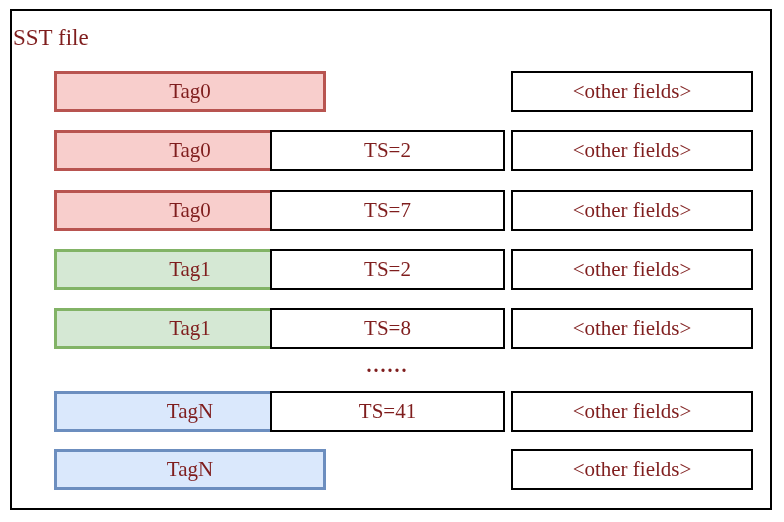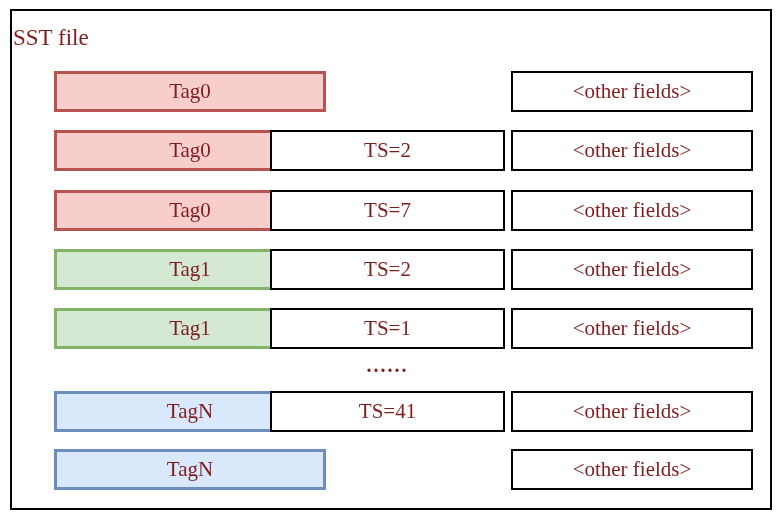--- a/index.html
+++ b/index.html
@@ -108,21 +108,21 @@
   </div>
 
   <div class="row" style="top:249px">
     <div class="cell tag" style="background-color: rgb(213, 232, 212); border-color: rgb(130, 179, 102);">Tag1</div>
     <div class="cell ts">TS=2</div>
     <div class="cell other">&lt;other fields&gt;</div>
   </div>
 
   <div class="row" style="top:308px">
     <div class="cell tag" style="background-color: rgb(213, 232, 212); border-color: rgb(130, 179, 102);">Tag1</div>
-    <div class="cell ts">TS=1</div>
+    <div class="cell ts">TS=8</div>
     <div class="cell other">&lt;other fields&gt;</div>
   </div>
 
   <div class="dots">......</div>
 
   <div class="row" style="top:391px">
     <div class="cell tag" style="background-color: rgb(218, 232, 252); border-color: rgb(108, 142, 191);">TagN</div>
     <div class="cell ts">TS=41</div>
     <div class="cell other">&lt;other fields&gt;</div>
   </div>

